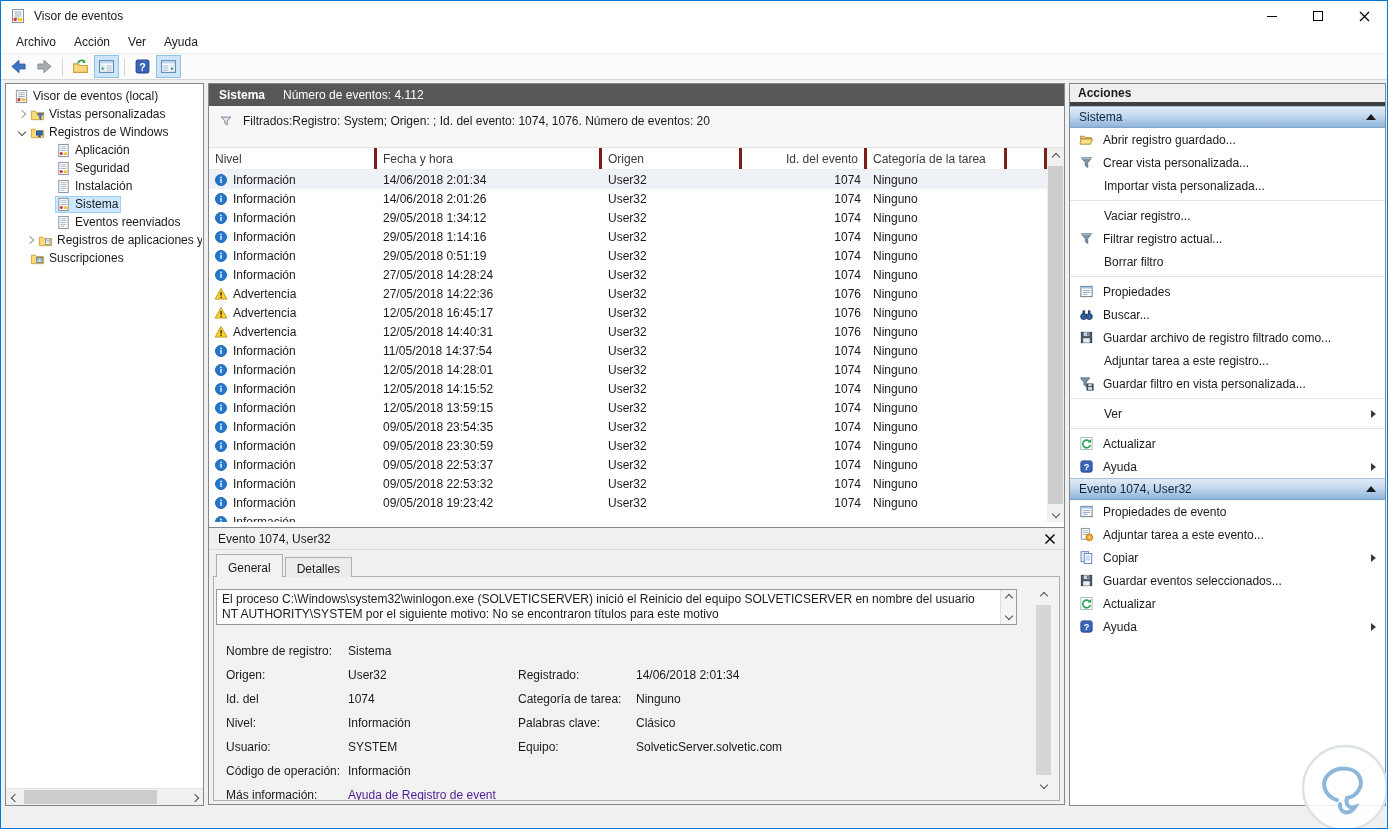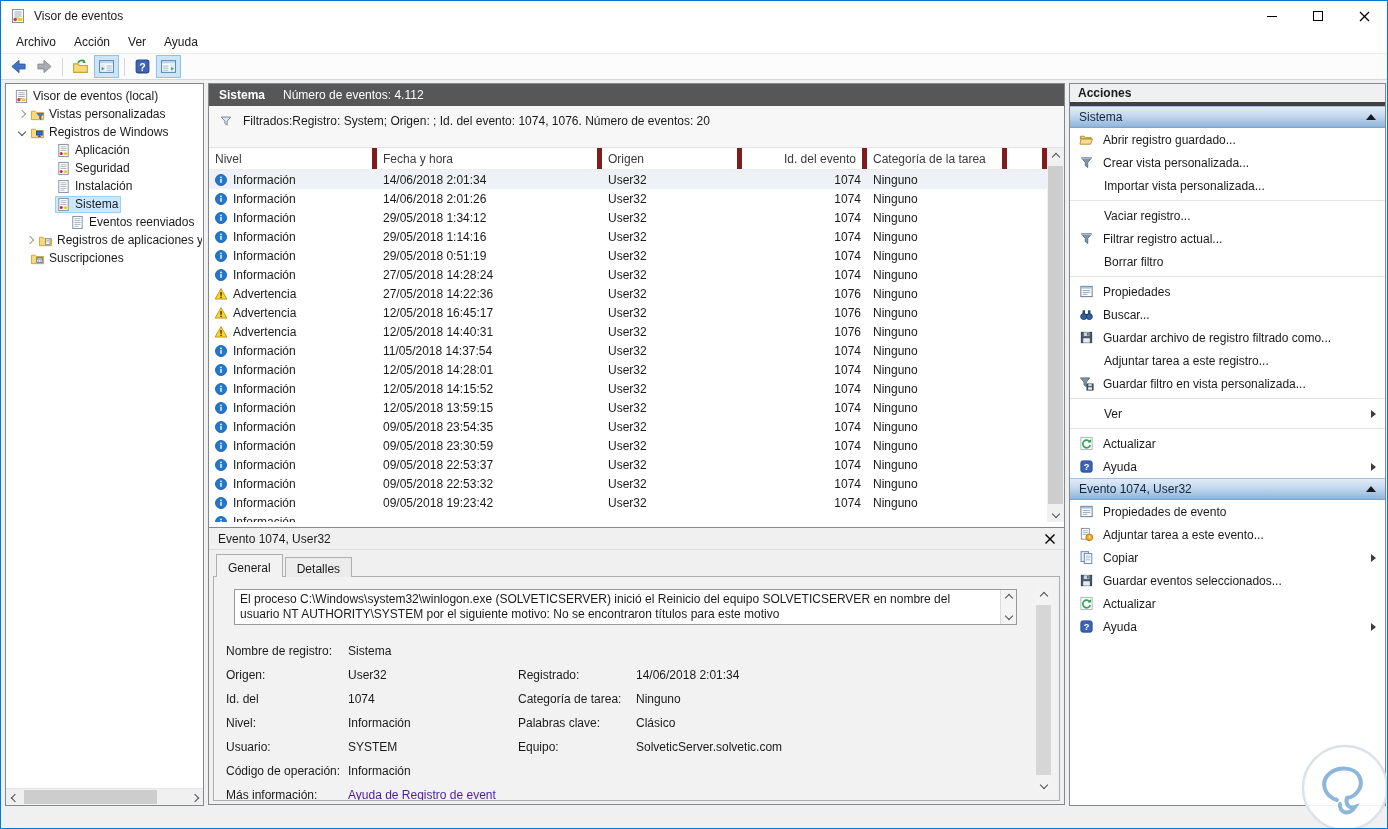--- a/index.html
+++ b/index.html
@@ -54,21 +54,21 @@
 
   
   .main-panel{position:absolute;left:207px;top:82px;width:857px;height:722px;background:#fff;border:1px solid #828790;}
   .main-header{position:absolute;left:0;right:0;top:0;height:22px;background:#575757;color:#fff;display:flex;align-items:center;padding-left:10px;}
   .main-header .mh-title{font-weight:bold;margin-right:18px;}
   .filter-bar{position:absolute;left:0;right:0;top:22px;height:42px;background:#f7f7f7;border-bottom:1px solid #e3e3e3;display:flex;align-items:flex-start;padding:8px 0 0 10px;gap:10px;}
   .filter-bar .ic{width:14px;height:14px;}
 
   .grid{position:absolute;left:0;right:0;top:64px;height:374px;background:#fff;}
   .grid-header{height:22px;display:flex;border-bottom:1px solid #ededed;padding-right:17px;}
-  .gh-cell{border-right:5px solid #7f1d1d;display:flex;align-items:center;padding:0 6px;color:#3b3b3b;white-space:nowrap;overflow:hidden;}
+  .gh-cell{border-right:3px solid #7f1d1d;display:flex;align-items:center;padding:0 6px;color:#3b3b3b;white-space:nowrap;overflow:hidden;}
   .c0{width:168px;}.c1{width:225px;}.c2{width:140px;}.c3{width:125px;}.c4{width:140px;}.cf{flex:1;}
   .gh-cell.c3{justify-content:flex-end;}
   .grid-body{position:absolute;left:0;right:17px;top:22px;bottom:0;overflow:hidden;}
   .row{height:19px;display:flex;align-items:center;white-space:nowrap;}
   .row.selected{background:#eef1f5;}
   .cell{overflow:hidden;white-space:nowrap;padding:0 6px;}
   .cell.c0{display:flex;align-items:center;gap:5px;padding-left:5px;}
   .cell.c3{text-align:right;}
   .row .ic{width:14px;height:14px;}
 
@@ -77,21 +77,21 @@
   .vs-thumb{position:absolute;left:1px;right:1px;top:18px;bottom:18px;background:#cdcdcd;}
 
   
   .preview{position:absolute;left:0;right:0;top:443px;bottom:0;background:#f0f0f0;border-top:1px solid #828790;}
   .preview-header{height:22px;display:flex;align-items:center;padding:0 9px;border-bottom:1px solid #dcdcdc;}
   .preview-header .ph-title{flex:1;}
   .tabs{position:absolute;left:7px;top:26px;height:23px;display:flex;z-index:2;}
   .tab{border:1px solid #aeaeae;border-bottom:none;background:#ececec;padding:4px 11px 0;margin-right:2px;height:20px;margin-top:3px;}
   .tab.active{background:#f2f2f2;height:23px;margin-top:0;padding-top:6px;}
   .tab-content{position:absolute;left:4px;right:4px;top:48px;bottom:3px;border:1px solid #aeaeae;background:#f2f2f2;overflow:hidden;}
-  .desc-box{position:absolute;left:20px;right:42px;top:12px;height:36px;background:#fff;border:1px solid #999;overflow:hidden;}
+  .desc-box{position:absolute;left:2px;right:42px;top:12px;height:36px;background:#fff;border:1px solid #999;overflow:hidden;}
   .desc-text{padding:2px 26px 0 5px;line-height:15px;}
   .desc-scroll{position:absolute;right:0;top:0;bottom:0;width:16px;background:#f4f4f4;border-left:1px solid #ddd;}
   .ds-btn{position:absolute;left:0;width:16px;height:16px;display:flex;align-items:center;justify-content:center;}
   .fields{position:absolute;left:12px;right:42px;top:62px;bottom:0;overflow:hidden;}
   .field-row{display:grid;grid-template-columns:122px 170px 118px 1fr;height:24px;align-items:center;}
   .f-value.link{color:#4c1d95;text-decoration:underline;}
   .content-vscroll{position:absolute;right:7px;top:10px;bottom:7px;width:17px;background:#f3f3f3;}
   .cv-thumb{position:absolute;left:1px;right:1px;top:18px;bottom:18px;background:#d6d6d6;}
 
   
@@ -390,21 +390,21 @@
         </div>
         <div class="tree-row sel" style="padding-left: 34px;">
           <span class="tree-chev"></span>
           <span class="tree-core">
             <svg class="ic">
               <use href="#sym-log" xlink:href="#sym-log"></use>
             </svg>
             <span class="tree-label">Sistema</span>
           </span>
         </div>
-        <div class="tree-row" style="padding-left: 48px;">
+        <div class="tree-row" style="padding-left: 34px;">
           <span class="tree-chev"></span>
           <span class="tree-core">
             <svg class="ic">
               <use href="#sym-page" xlink:href="#sym-page"></use>
             </svg>
             <span class="tree-label">Eventos reenviados</span>
           </span>
         </div>
         <div class="tree-row" style="padding-left: 16px;">
           <span class="tree-chev">

